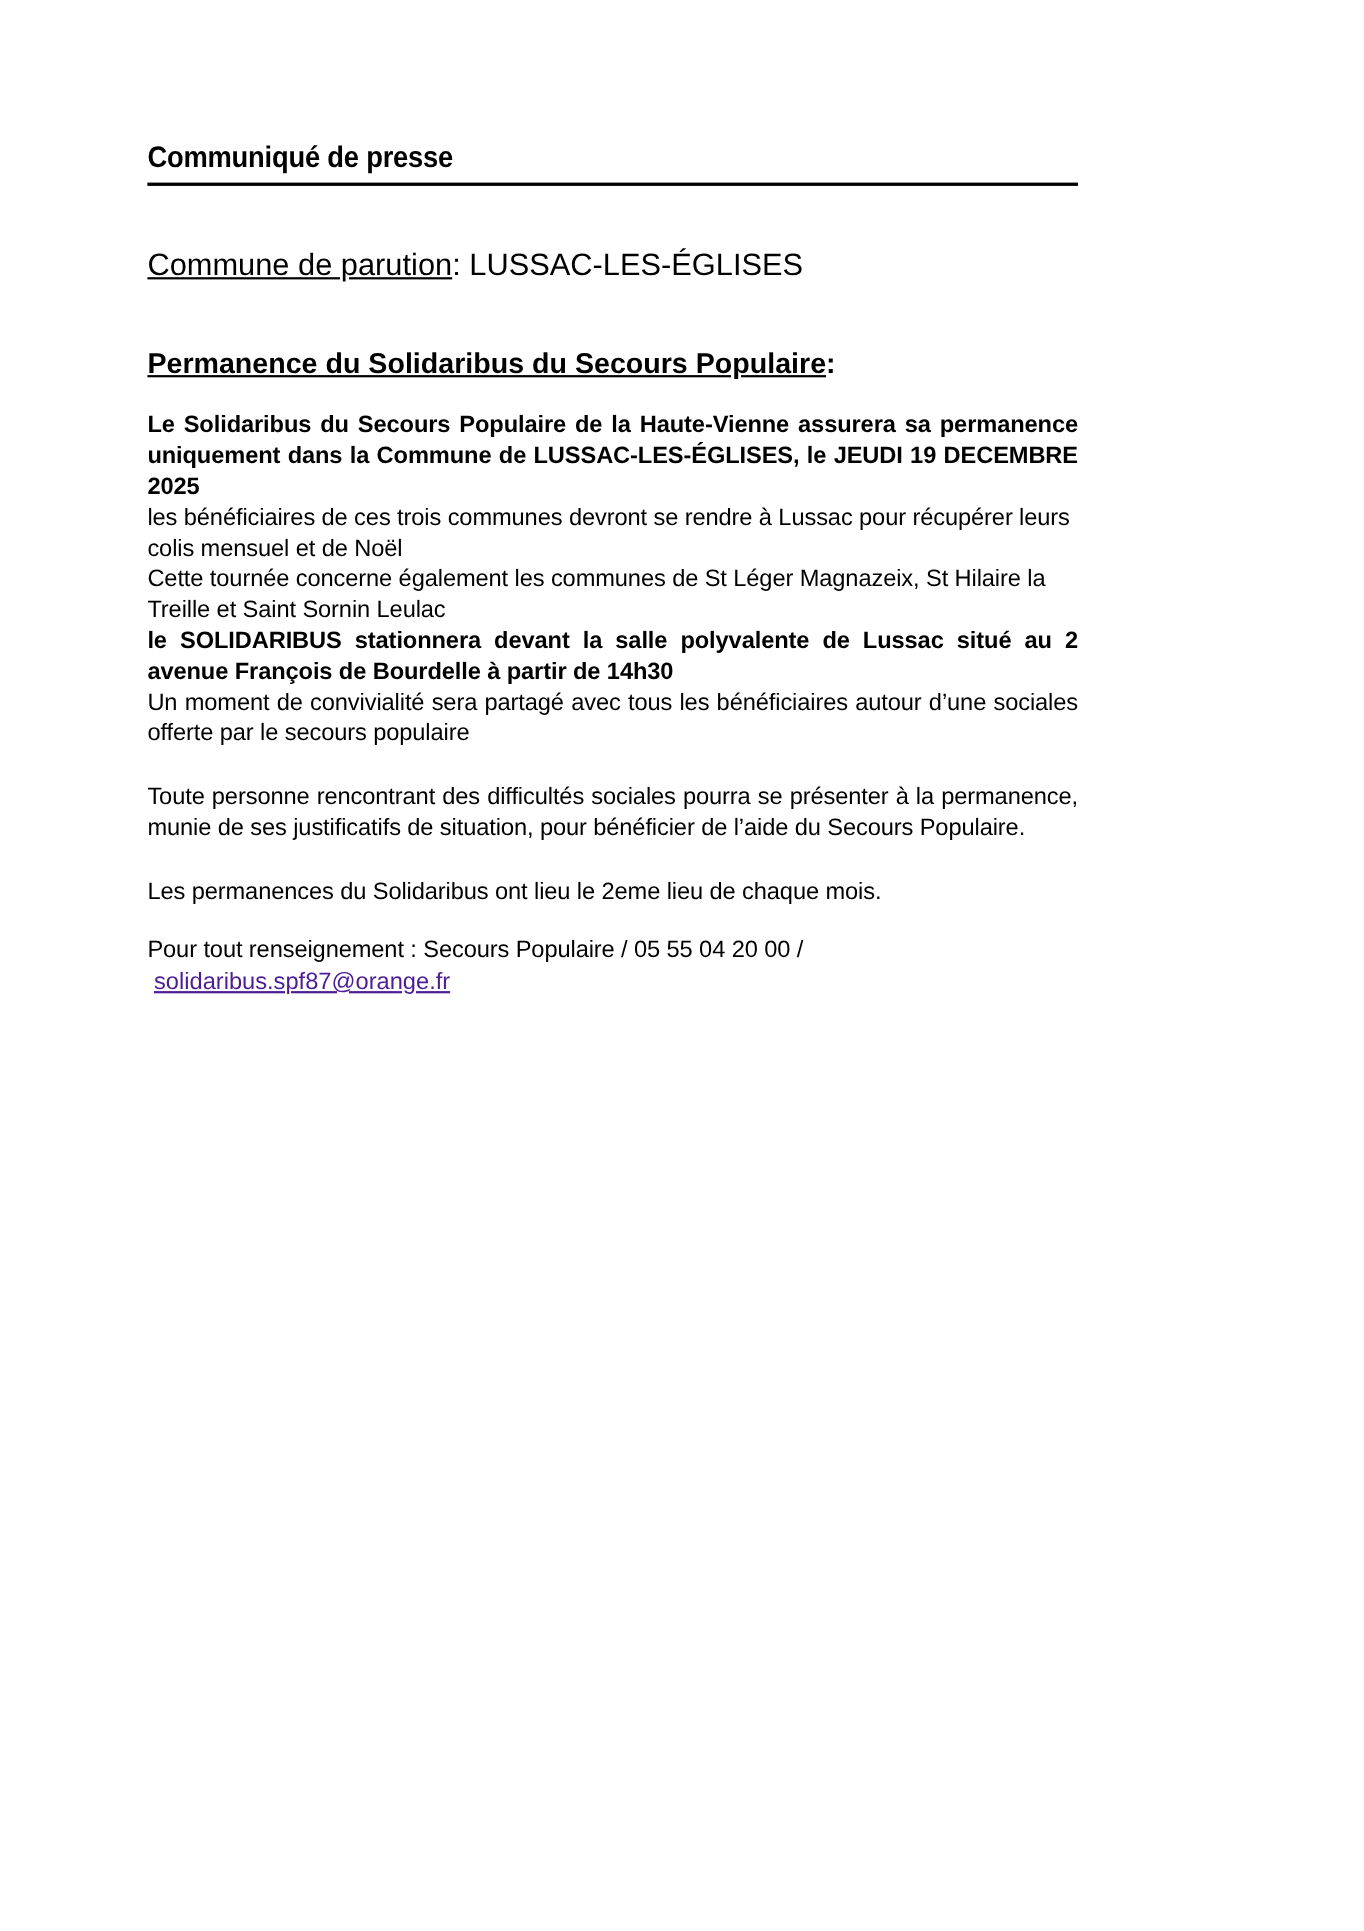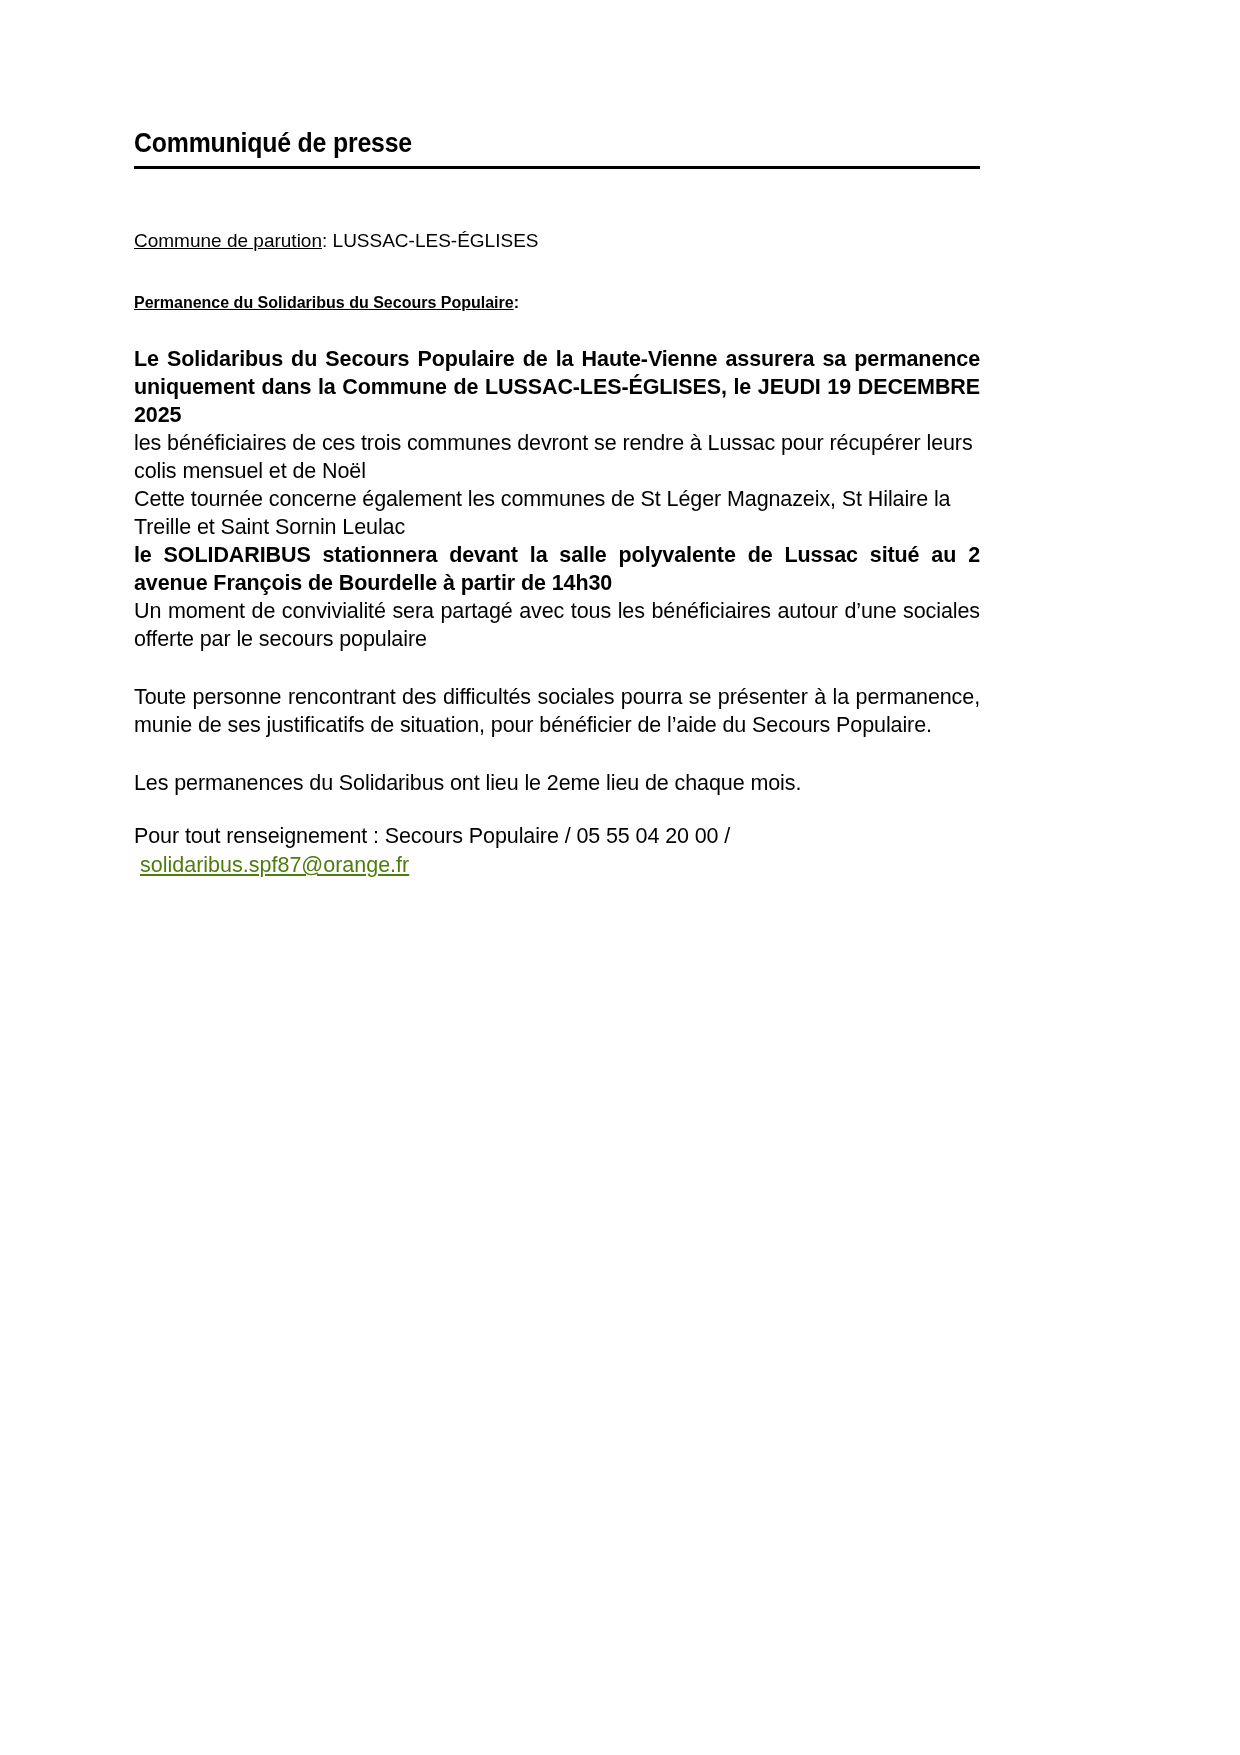--- a/index.html
+++ b/index.html
@@ -62,42 +62,42 @@
   .para {
     text-align: justify;
   }
   .bold { font-weight: bold; }
   .underline { text-decoration: underline; }
   .spacer-md { height: 30px; }
   .spacer-sm { height: 25px; }
 
   .commune-line {
     margin-top: 58px;
-    font-size: 19px;
+    font-size: 28px;
     line-height: 28px;
   }
 
   .section-heading {
-    margin-top: 34px;
-    font-size: 16px;
+    margin-top: 61px;
+    font-size: 26px;
     line-height: 28px;
     font-weight: bold;
   }
   .section-heading .u { text-decoration: underline; }
 
   .block-main { margin-top: 28px; }
 
   .email-line {
     margin-top: 0;
     padding-left: 6px;
     font-size: 21.5px;
     line-height: 30px;
   }
   .email-link {
-    color: #4d7c0f;
+    color: #4c1d95;
     text-decoration: underline;
     cursor: pointer;
   }
 </style>
 </head>
 <body>
 
 <div class="page">
   <div class="content">
 

